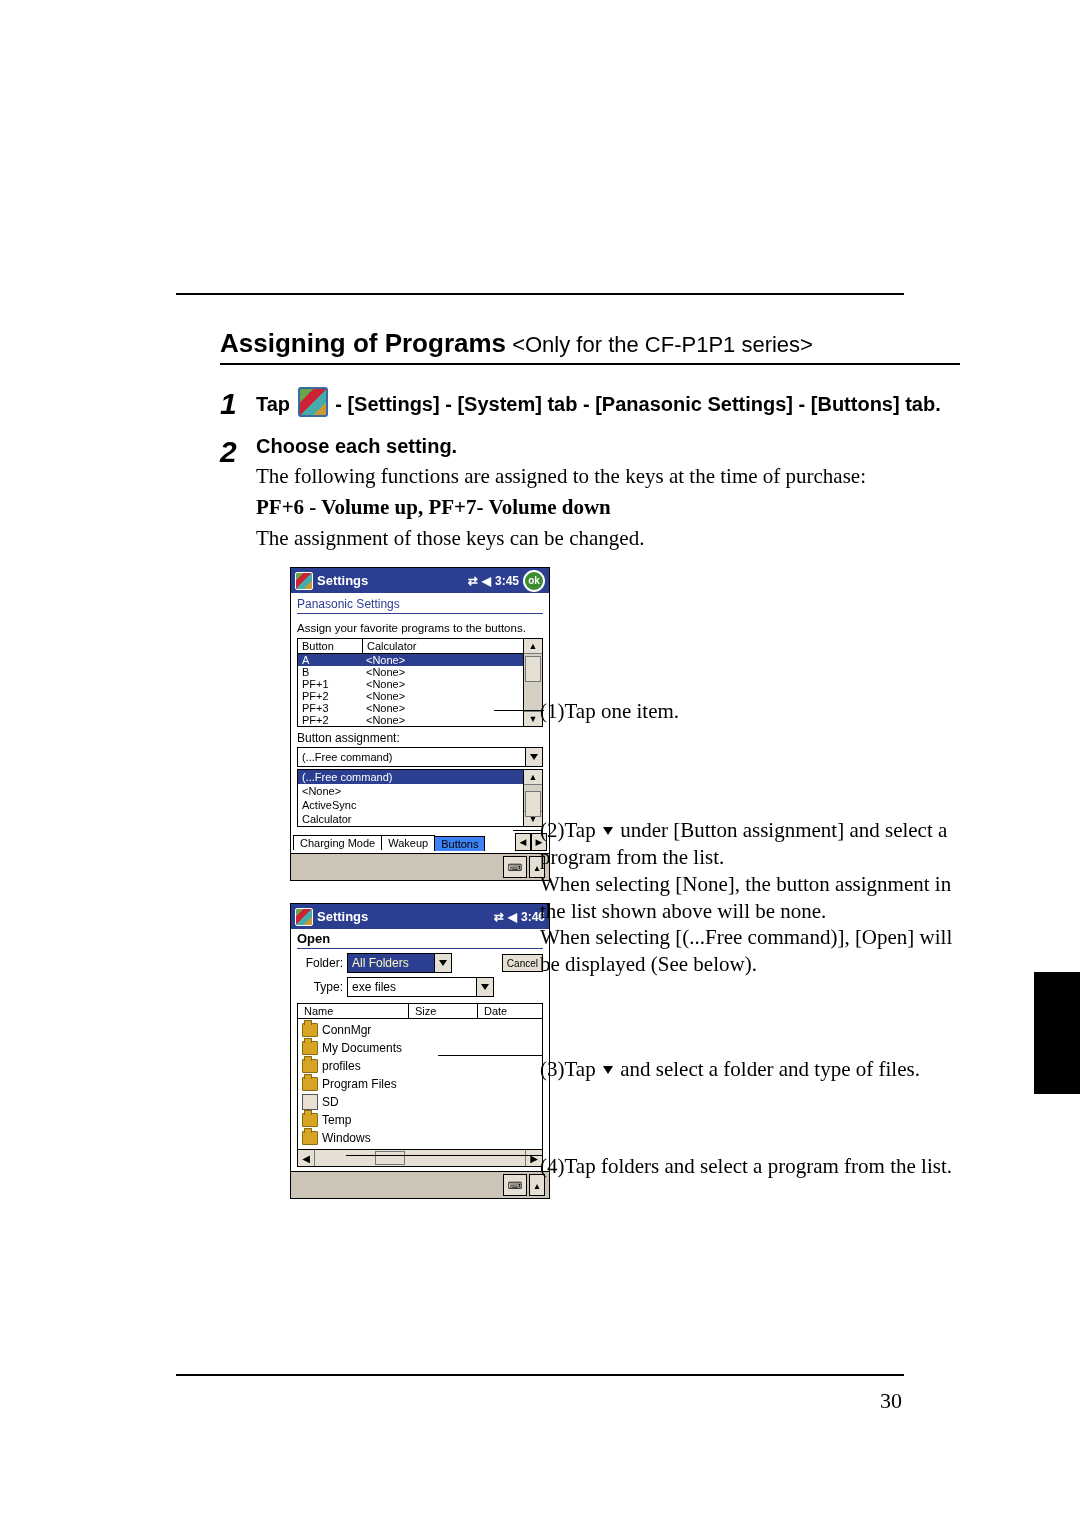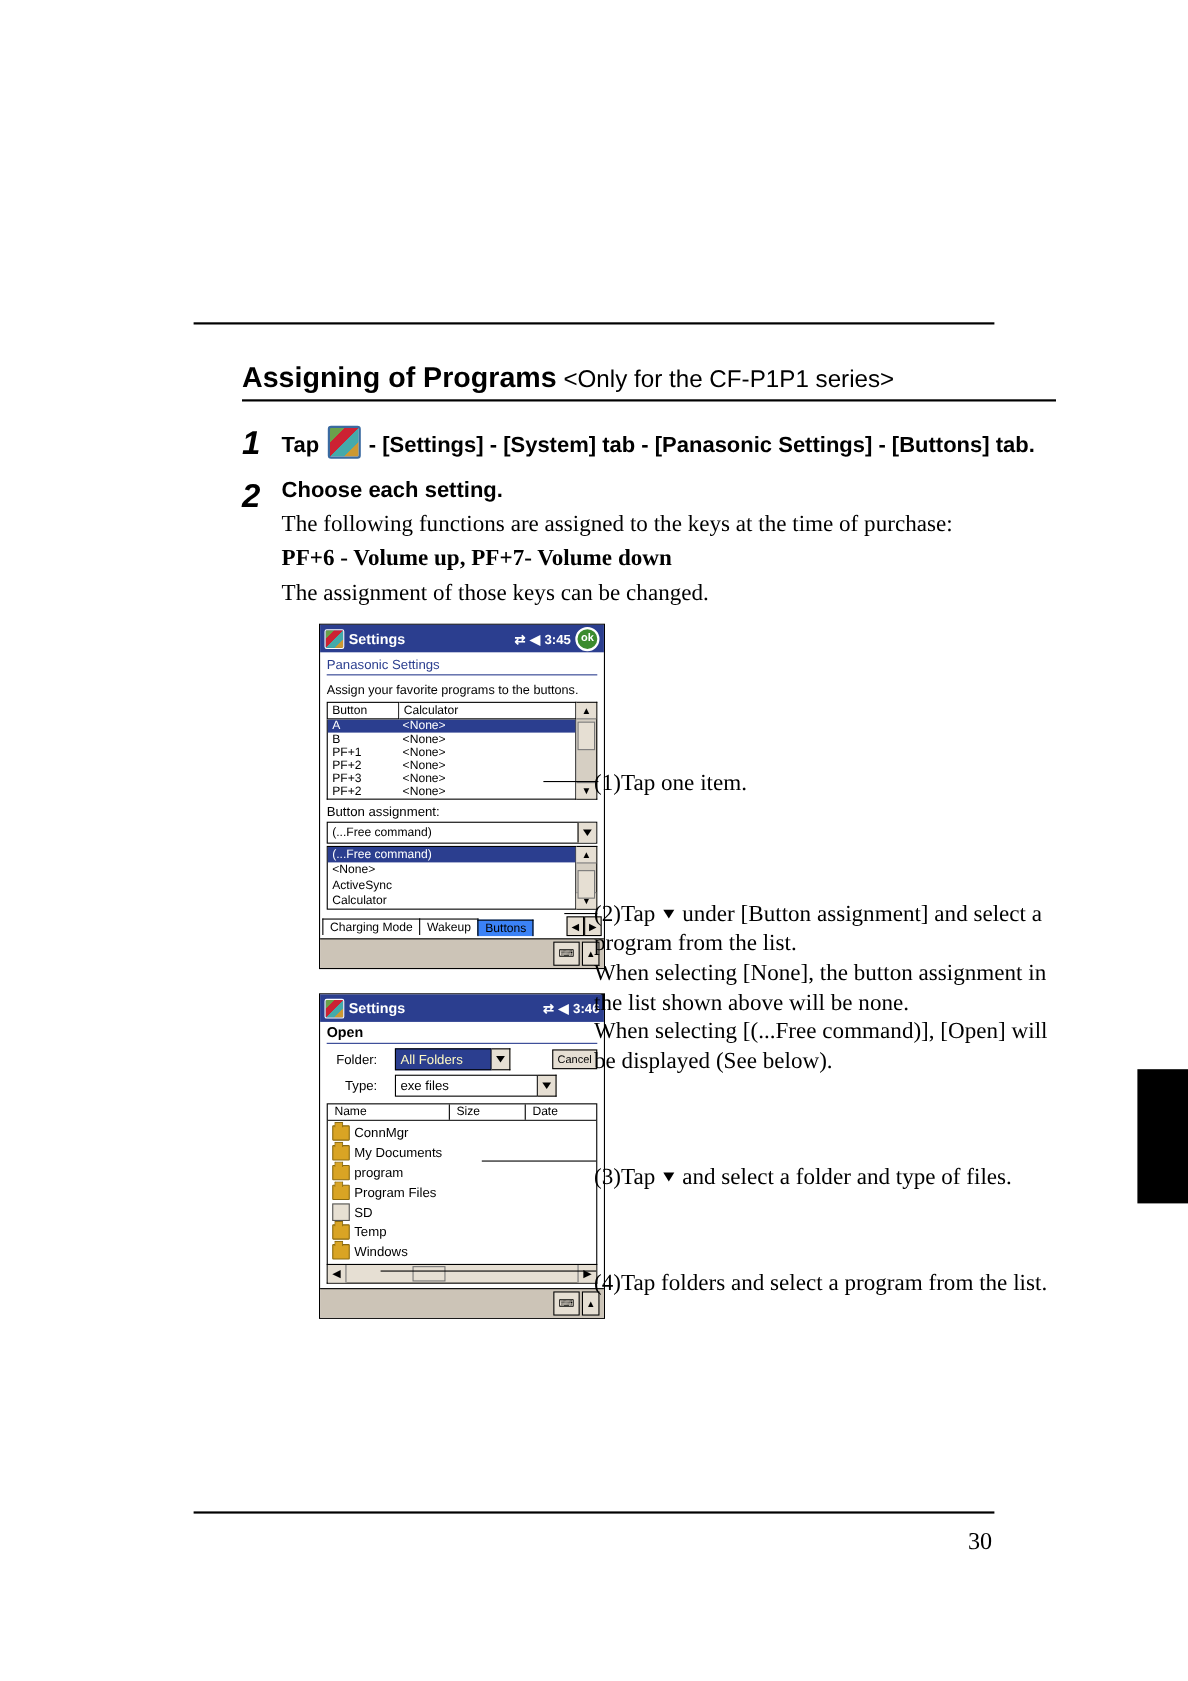--- a/index.html
+++ b/index.html
@@ -58,21 +58,21 @@
   .li.sel{background:#2b3e8f;color:#fff}
   .tabs-row{display:flex;align-items:center;margin:4px 2px 2px;font-size:11px}
   .tab{border:1px solid #000;border-bottom:none;padding:1px 6px;background:#fff;margin-right:-1px}
   .tab.active{font-weight:400;position:relative;top:1px;background:#3b82f6}
   .tabs-scroll{margin-left:auto;display:flex}
   .tabs-scroll .sbtn{width:14px;height:16px;border:1px solid #000;background:#e6dfd3;display:flex;align-items:center;justify-content:center;font-size:9px}
   .sip-row{height:26px;background:#ccc4b7;border-top:1px solid #000;display:flex;align-items:center;justify-content:flex-end;padding-right:4px;gap:2px}
   .sip-btn{width:22px;height:20px;border:1px solid #000;background:#e6dfd3;display:flex;align-items:center;justify-content:center;font-size:10px}
   
   .open-line{font-family:Tahoma,Arial,sans-serif;font-size:13px;font-weight:700;padding:2px 6px;color:#000}
-  .form-row{display:flex;align-items:center;margin:4px 6px;gap:16px;font-size:12px}
+  .form-row{display:flex;align-items:center;margin:4px 6px;gap:4px;font-size:12px}
   .form-row .lab{width:46px;text-align:right;font-size:12px}
   .combo{display:flex;align-items:center}
   .combo .box{border:1px solid #000;height:18px;display:flex;align-items:center;background:#fff}
   .combo .box .in{padding:0 4px;font-size:12px}
   .combo .cb-btn{width:16px;height:18px;border:1px solid #000;border-left:none;background:#e6dfd3;display:flex;align-items:center;justify-content:center}
   .folder-combo .box{background:#2b3e8f;color:#fef9c3;width:86px}
   .type-combo .box{width:128px}
   .cancel-btn{border:1px solid #000;background:#e6dfd3;font-size:10px;padding:0 4px;height:16px;display:flex;align-items:center}
   .files-head{display:flex;border:1px solid #000;margin:6px 6px 0;font-size:11px;background:#fff}
   .files-head div{padding:1px 6px;border-right:1px solid #000}
@@ -272,21 +272,21 @@
             <div class="file-row">
                 <span class="fld-ico"></span>
                 <span>ConnMgr</span>
               </div>
             <div class="file-row">
                 <span class="fld-ico"></span>
                 <span>My Documents</span>
               </div>
             <div class="file-row">
                 <span class="fld-ico"></span>
-                <span>program</span>
+                <span>profiles</span>
               </div>
             <div class="file-row">
                 <span class="fld-ico"></span>
                 <span>Program Files</span>
               </div>
             <div class="file-row">
                 <span class="sd-ico"></span>
                 <span>SD</span>
               </div>
             <div class="file-row">

